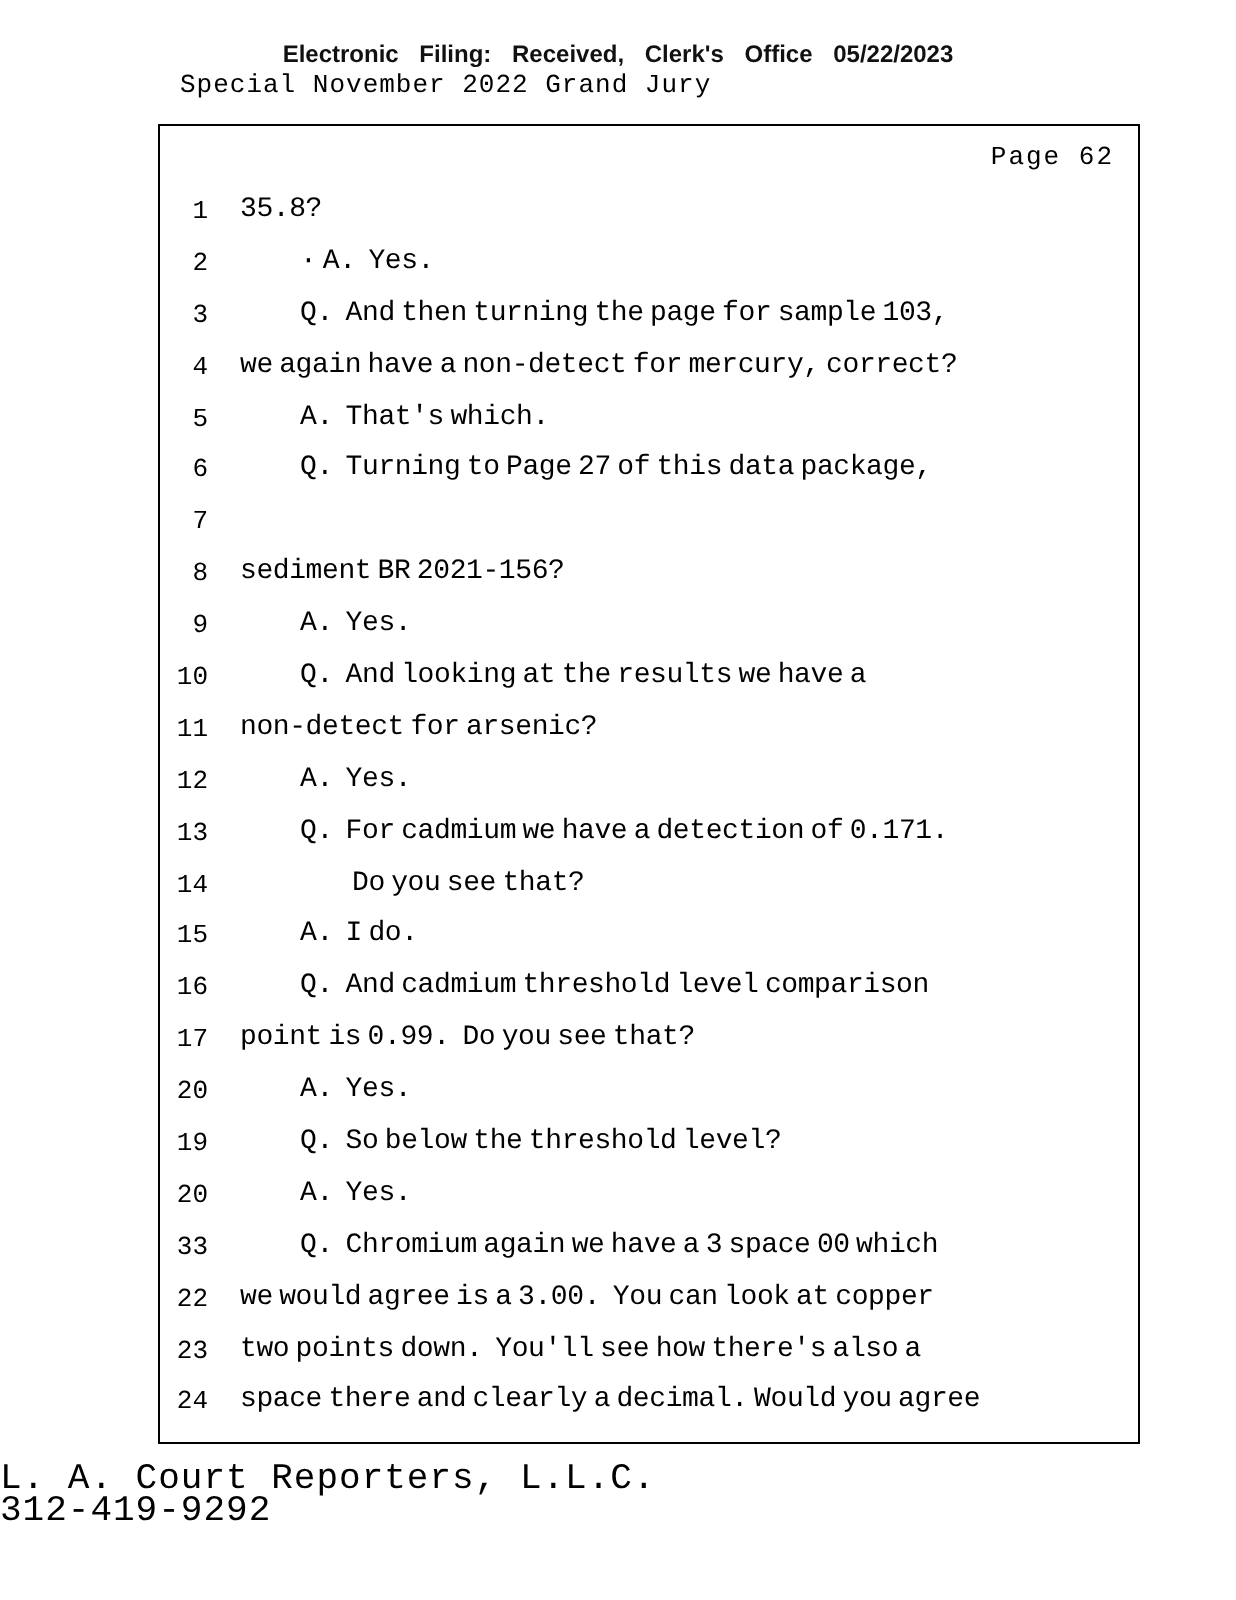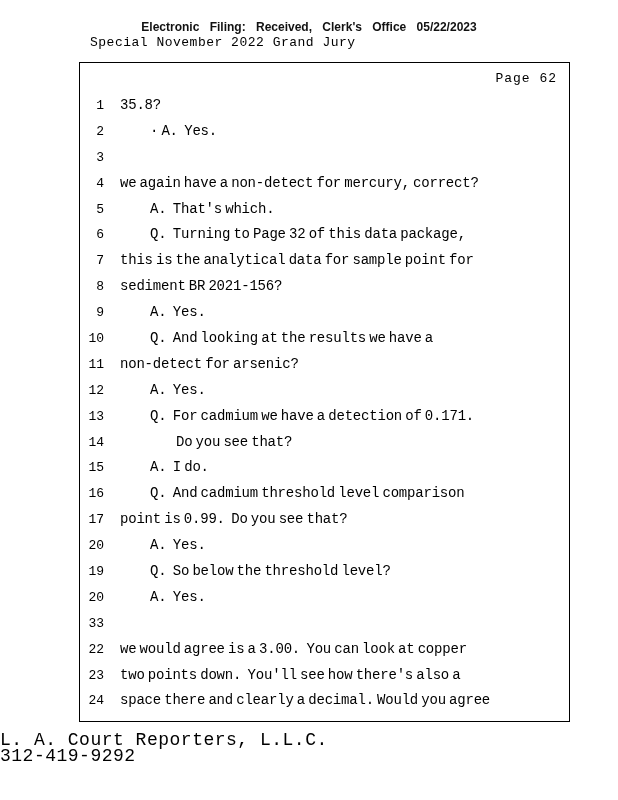--- a/index.html
+++ b/index.html
@@ -101,36 +101,36 @@
       <div class="line-row">
         <span class="line-num">1</span>
         <span class="line-text indent-0 bold">35.8?</span>
       </div>
       <div class="line-row">
         <span class="line-num">2</span>
         <span class="line-text indent-1">· A.  Yes.</span>
       </div>
       <div class="line-row">
         <span class="line-num">3</span>
+        <span class="line-text indent-1 bold">Q.  And then turning the page for sample 103,</span>
       </div>
       <div class="line-row">
         <span class="line-num">4</span>
         <span class="line-text indent-0 bold">we again have a non-detect for mercury, correct?</span>
       </div>
       <div class="line-row">
         <span class="line-num">5</span>
         <span class="line-text indent-1">A.  That's which.</span>
       </div>
       <div class="line-row">
         <span class="line-num">6</span>
-        <span class="line-text indent-1 bold">Q.  Turning to Page 32 of this data package,</span>
+        <span class="line-text indent-1 bold">Q.  Turning to Page 27 of this data package,</span>
       </div>
       <div class="line-row">
         <span class="line-num">7</span>
-        <span class="line-text indent-0 bold">this is the analytical data for sample point for</span>
       </div>
       <div class="line-row">
         <span class="line-num">8</span>
         <span class="line-text indent-0 bold">sediment BR 2021-156?</span>
       </div>
       <div class="line-row">
         <span class="line-num">9</span>
         <span class="line-text indent-1">A.  Yes.</span>
       </div>
       <div class="line-row">
@@ -172,20 +172,21 @@
       <div class="line-row">
         <span class="line-num">19</span>
         <span class="line-text indent-1 bold">Q.  So below the threshold level?</span>
       </div>
       <div class="line-row">
         <span class="line-num">20</span>
         <span class="line-text indent-1">A.  Yes.</span>
       </div>
       <div class="line-row">
         <span class="line-num">33</span>
+        <span class="line-text indent-1 bold">Q.  Chromium again we have a 3 space 00 which</span>
       </div>
       <div class="line-row">
         <span class="line-num">22</span>
         <span class="line-text indent-0 bold">we would agree is a 3.00.  You can look at copper</span>
       </div>
       <div class="line-row">
         <span class="line-num">23</span>
         <span class="line-text indent-0 bold">two points down.  You'll see how there's also a</span>
       </div>
       <div class="line-row">

